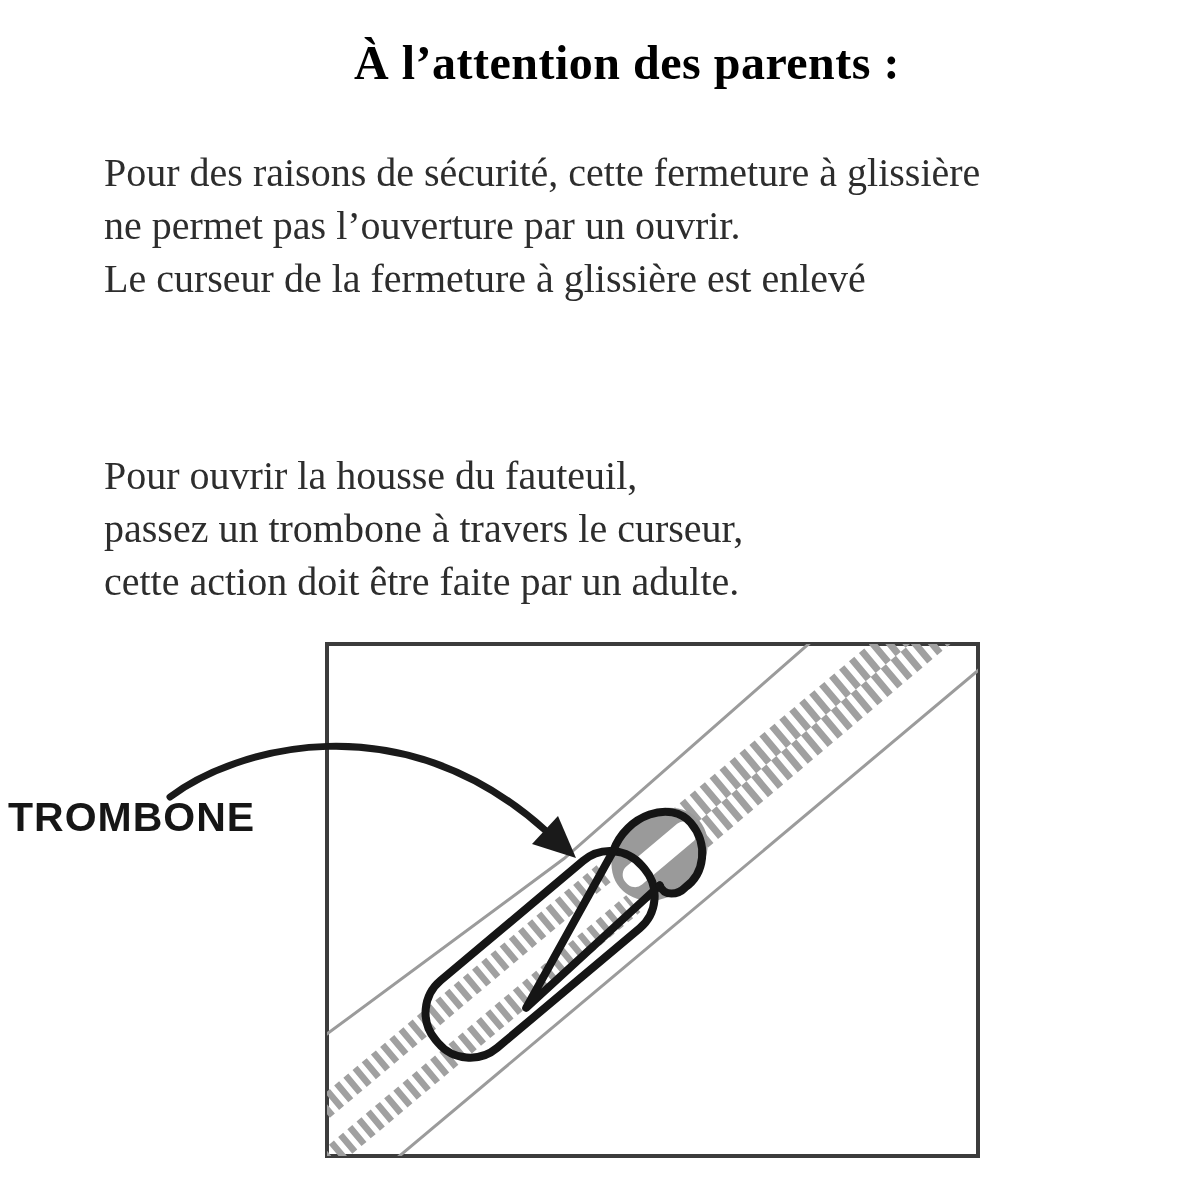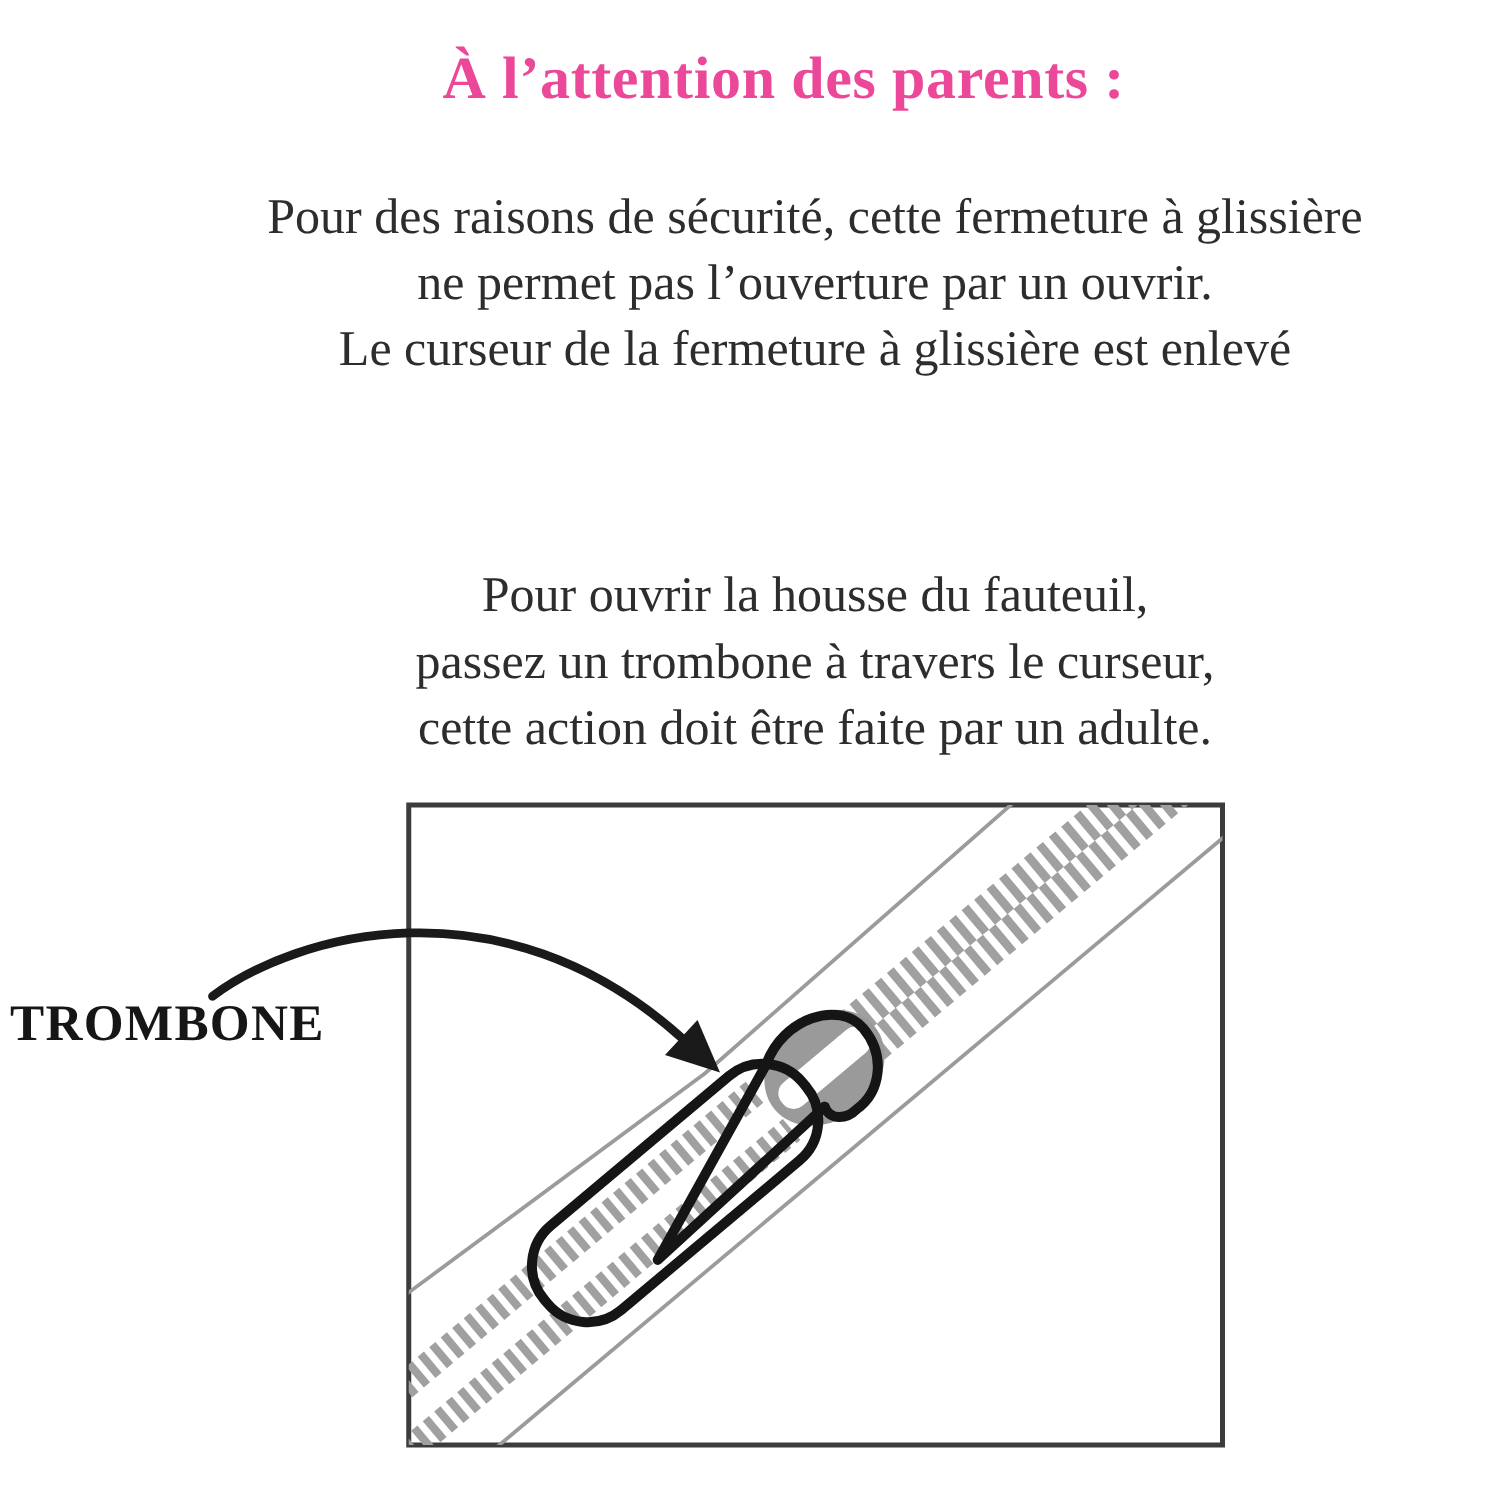--- a/index.html
+++ b/index.html
@@ -3,32 +3,32 @@
 <meta charset="utf-8">
 <style>
   html,body{margin:0;padding:0;background:#ffffff;}
   .page{
     position:relative;width:1200px;height:1200px;background:#ffffff;
     font-family:"Liberation Serif",serif;color:#2b2b2b;overflow:hidden;
   }
   .title{
     position:absolute;top:36px;left:0;width:1200px;box-sizing:border-box;
     padding-left:54px;margin:0;text-align:center;
-    font-size:48px;line-height:54px;font-weight:700;color:#ec4899;letter-spacing:.5px;
+    font-size:48px;line-height:54px;font-weight:700;color:#000000;letter-spacing:.5px;
   }
   .para{
     position:absolute;left:0;width:1200px;box-sizing:border-box;
-    padding-left:104px;text-align:center;font-size:40px;line-height:53px;color:#2d2d2d;
+    padding-left:104px;text-align:left;font-size:40px;line-height:53px;color:#2d2d2d;
   }
   .p1{top:146px}
   .p2{top:449px}
   .line{white-space:nowrap}
   .trombone{
     position:absolute;left:8px;top:794px;
-    font-family:Liberation Serif, serif;font-weight:700;
+    font-family:Liberation Sans, sans-serif;font-weight:700;
     font-size:41px;letter-spacing:1px;color:#161616;white-space:nowrap;
   }
   .diagram{position:absolute;left:0;top:630px;display:block;}
   .frame{fill:#ffffff;stroke-width:4;}
   .tape{fill:none;stroke-width:3;}
   .teeth{fill:none;}
   .teeth-closed{stroke-width:26;stroke-dasharray:7 6;}
   .teeth-open{stroke-width:22;stroke-dasharray:6.5 5.5;}
   .clip{fill:none;stroke-width:8;stroke-linecap:round;stroke-linejoin:round;}
   .arrow-line{fill:none;stroke-width:7;stroke-linecap:round;}

